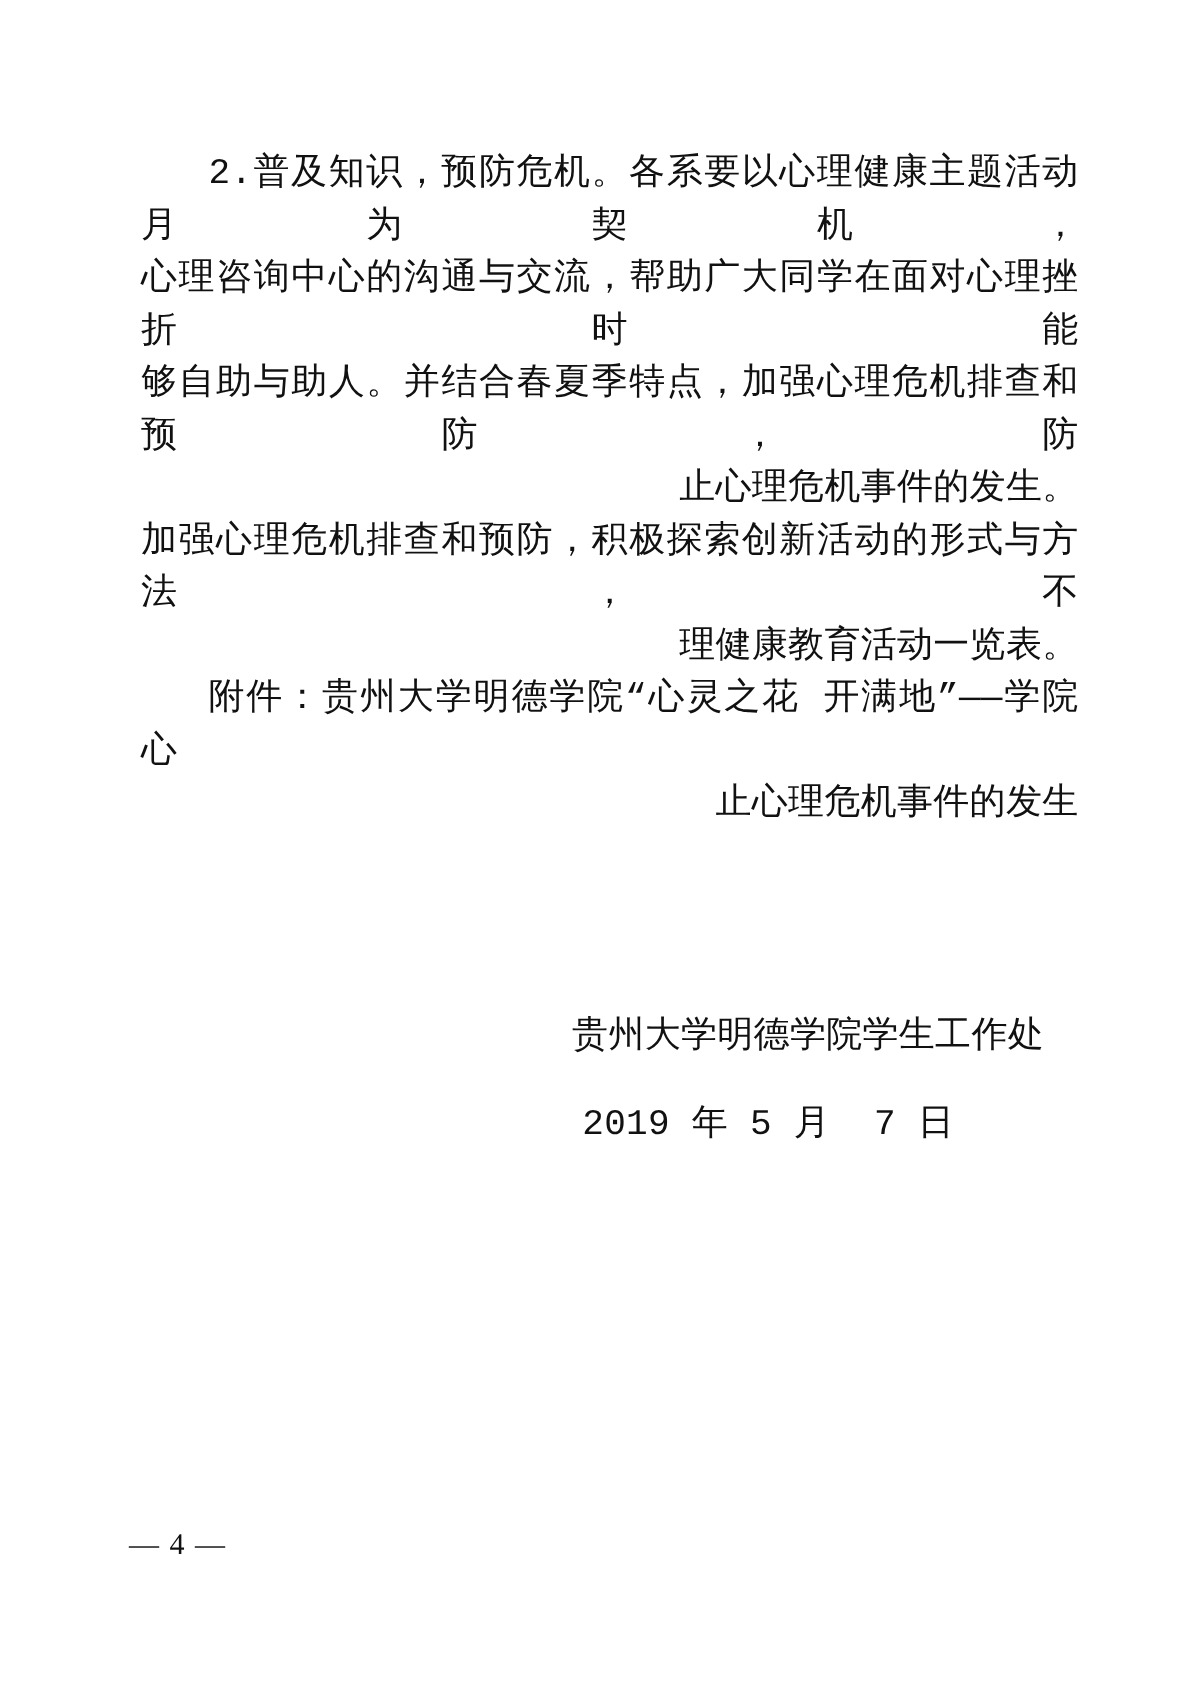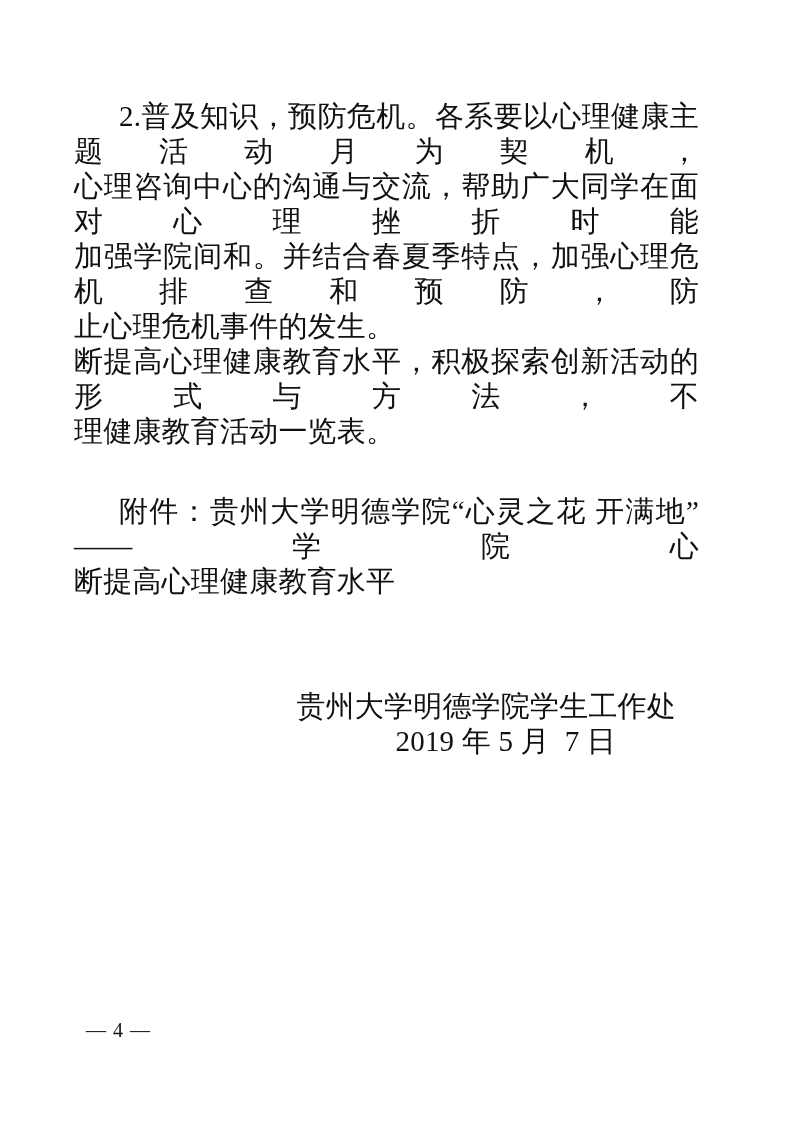--- a/index.html
+++ b/index.html
@@ -12,81 +12,82 @@
     position: relative;
     width: 793px;
     height: 1122px;
     background: #ffffff;
     color: #111111;
     font-family: "Liberation Serif", "DejaVu Serif", serif;
     overflow: hidden;
   }
   .text-block {
     position: absolute;
-    left: 74px;
+    left: 94px;
     top: 99px;
     width: 625px;
-    font-size: 29px;
+    font-size: 24px;
     line-height: 35px;
     letter-spacing: 0.2px;
+    font-family: Liberation Mono, monospace;
   }
   .ln {
     margin: 0;
     padding: 0;
-    text-align: left;
+    text-align: right;
     white-space: nowrap;
   }
   .ln.just {
     white-space: normal;
     text-align: justify;
     text-align-last: justify;
   }
   .ln.first {
     text-indent: 45px;
   }
   .ln.att-start {
-    margin-top: 45px;
   }
   .sig-line {
-    margin-top: 90px;
+    margin-top: 120px;
     text-align: right;
     padding-right: 23px;
   }
   .date-line {
     text-align: right;
     padding-right: 83px;
     white-space: pre;
+    margin-top: 24px;
   }
   .page-number {
     position: absolute;
     left: 86px;
     top: 1015px;
     font-size: 20px;
     line-height: 30px;
     letter-spacing: 1px;
     color: #111111;
     font-family: "Liberation Serif", "DejaVu Serif", serif;
   }
 </style>
 </head>
 <body>
 
 <div class="page">
   <main class="text-block">
 
     <p class="ln first just">2.普及知识，预防危机。各系要以心理健康主题活动月为契机，</p>
     <p class="ln just">心理咨询中心的沟通与交流，帮助广大同学在面对心理挫折时能</p>
-    <p class="ln just">加强学院间和。并结合春夏季特点，加强心理危机排查和预防，防</p>
+    <p class="ln just">够自助与助人。并结合春夏季特点，加强心理危机排查和预防，防</p>
     <p class="ln">止心理危机事件的发生。</p>
 
-    <p class="ln just">断提高心理健康教育水平，积极探索创新活动的形式与方法，不</p>
+    <p class="ln just">加强心理危机排查和预防，积极探索创新活动的形式与方法，不</p>
     <p class="ln">理健康教育活动一览表。</p>
 
     <p class="ln first just att-start">附件：贵州大学明德学院“心灵之花 开满地”——学院心</p>
-    <p class="ln">断提高心理健康教育水平</p>
+    <p class="ln">止心理危机事件的发生</p>
 
     <p class="ln sig-line">贵州大学明德学院学生工作处</p>
     <p class="ln date-line">2019 年 5 月  7 日</p>
 
   </main>
 
   <div class="page-number">— 4 —</div>
 </div>
 
 </body></html>

